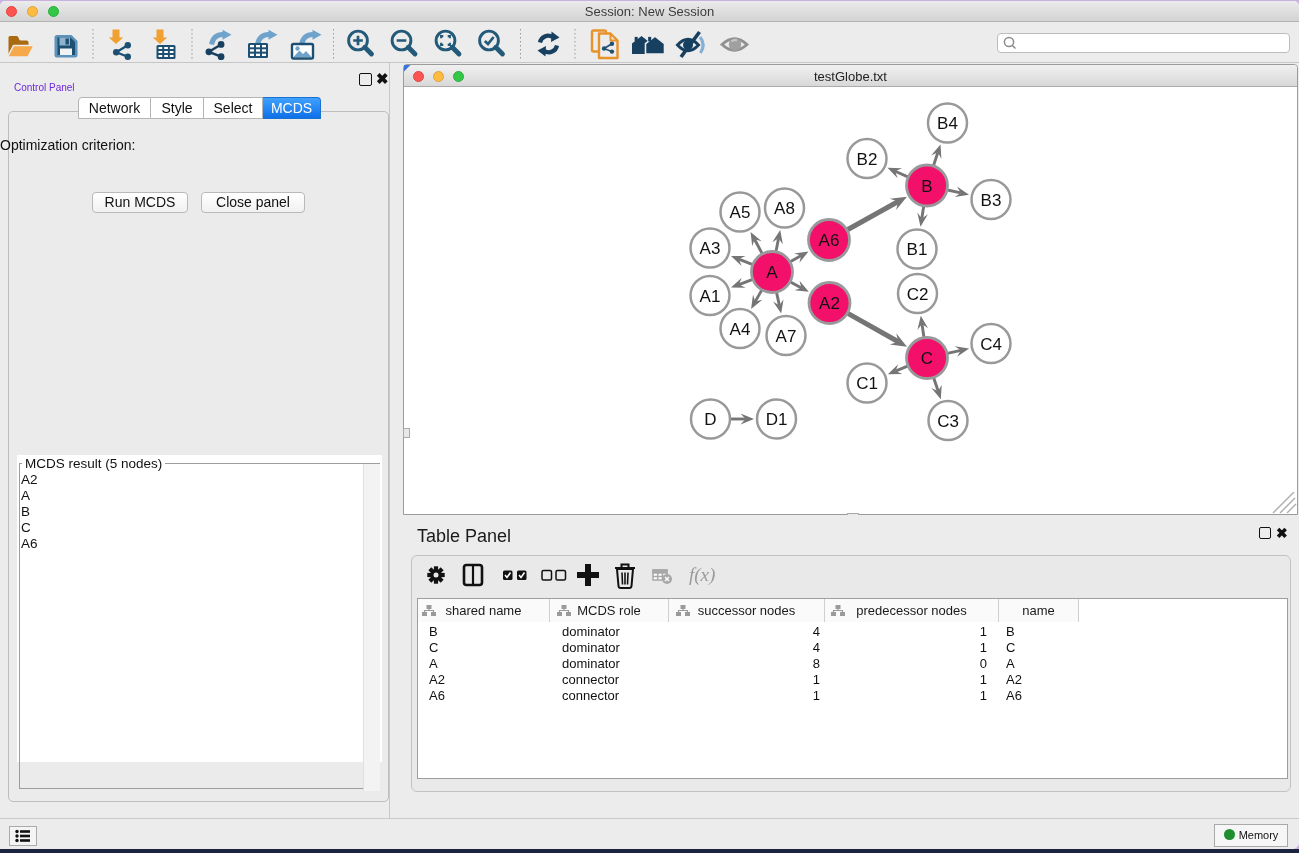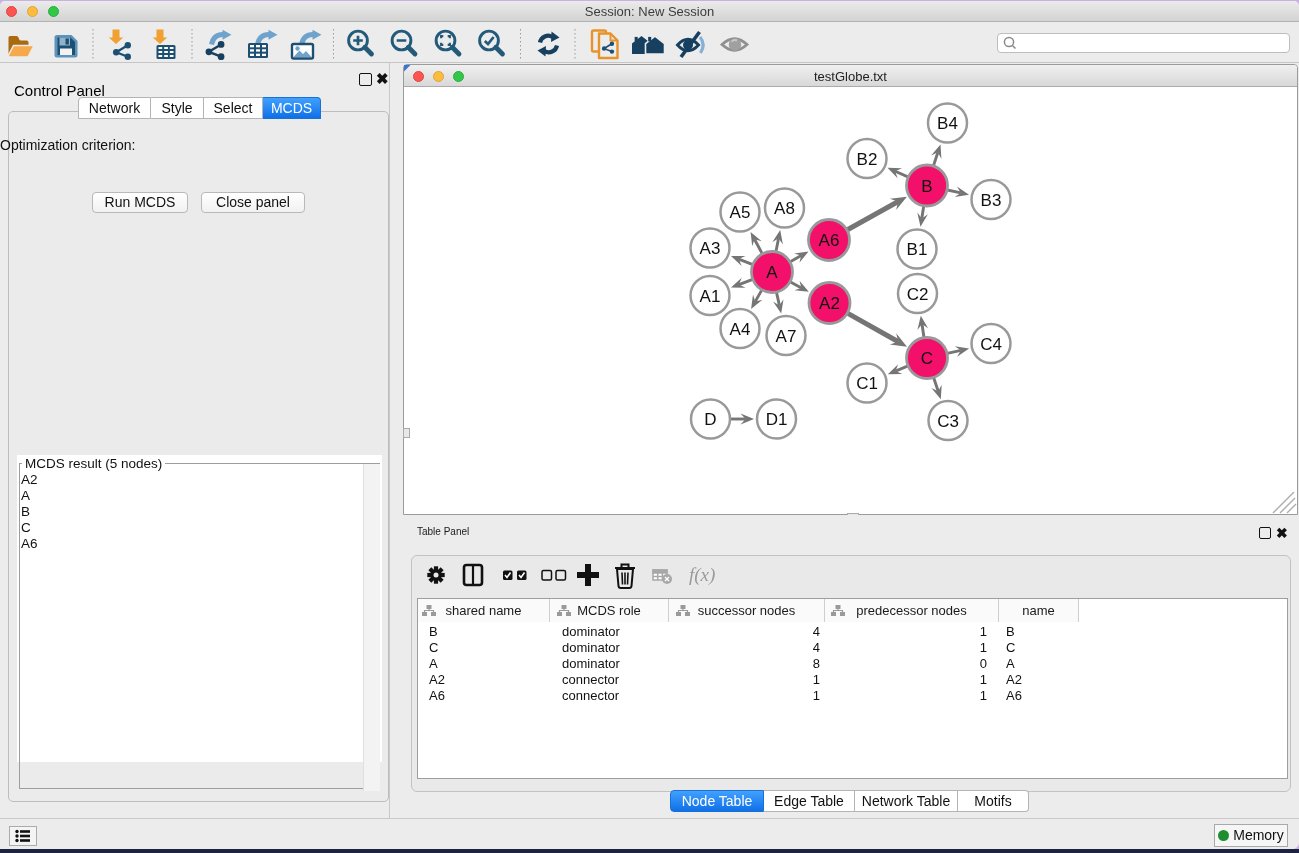--- a/index.html
+++ b/index.html
@@ -9,21 +9,21 @@
 .tl{position:absolute;top:5px;width:11px;height:11px;border-radius:50%}
 #titlebar .t1{left:6px;background:#fc5551;border:0.5px solid #e2443f}
 #titlebar .t2{left:27px;background:#fdbc40;border:0.5px solid #e0a333}
 #titlebar .t3{left:47.5px;background:#33c748;border:0.5px solid #2aad3c}
 #title-text{position:absolute;top:3px;left:0;width:100%;text-align:center;font-size:13px;color:#3c3c3c}
 
 #toolbar{position:absolute;left:0;top:22px;width:1299px;height:40px;background:#ececec;border-bottom:1px solid #c6c6c6}
 #searchbox{position:absolute;left:997px;top:10px;width:293px;height:20px;background:#fff;border:1px solid #bdbdbd;border-radius:4px}
 
 #cpanel{position:absolute;left:0;top:62px;width:390px;height:755px;background:#ececec;border-right:1px solid #c8c8c8}
-#cpanel-title{position:absolute;left:14px;top:19px;font-size:15px;color:#000000}
+#cpanel-title{position:absolute;left:14px;top:19px;font-size:10px;color:#6d28d9}
 .paneltop-btn{position:absolute;font-size:13px;color:#111}
 #cp-body{position:absolute;left:8px;top:48px;width:381px;height:691px;border:1px solid #bdbdbd;border-radius:5px;background:#ebebeb}
 .tabbar{position:absolute;display:flex;z-index:5}
 .tab{height:22px;line-height:21px;background:#fff;border:1px solid #b4b4b4;border-left:none;font-size:14px;color:#111;text-align:center;padding:0 12px}
 .tab.first{border-left:1px solid #b4b4b4;border-radius:4px 0 0 0}
 .tab.last{border-radius:0 4px 0 0}
 .tab.sel{background:linear-gradient(#41a1fe,#0f70e8);color:#fff;border-color:#1a71d4}
 #opt-label{position:absolute;left:0;top:74px;width:461px;font-size:14px;color:#111}
 #dropdown{position:absolute;left:43px;top:95px;width:311px;height:23px;background:#fff;border:1px solid #a8a8a8;border-radius:4px;font-size:14px;color:#111;line-height:21px;padding-left:12px}
 #dd-step{position:absolute;right:-1px;top:-1px;width:19px;height:23px;border-radius:0 4px 4px 0;background:linear-gradient(#47a5fe,#0e6ee7);border:1px solid #1a71d4}
@@ -35,30 +35,30 @@
 #mcds-scroll{position:absolute;right:2px;top:9px;width:17px;height:327px;background:#f3f3f3;border-left:1px solid #e0e0e0}
 
 #netwin{position:absolute;left:403px;top:63px;width:895px;height:451px;background:#fff;border:1px solid #9b9b9b;border-radius:4px 4px 0 0}
 #net-titlebar{position:absolute;left:0;top:0;width:893px;height:22px;background:linear-gradient(#f0f0f0,#d8d8d8);border-bottom:1px solid #ababab;border-radius:4px 4px 0 0}
 #net-titlebar .t1{left:9px;top:5.5px;width:11px;height:11px;background:#fc5551;border:0.5px solid #e2443f}
 #net-titlebar .t2{left:29px;top:5.5px;width:11px;height:11px;background:#fdbc40;border:0.5px solid #e0a333}
 #net-titlebar .t3{left:49px;top:5.5px;width:11px;height:11px;background:#33c748;border:0.5px solid #2aad3c}
 #net-title{position:absolute;top:4px;width:100%;text-align:center;font-size:13px;color:#222}
 
 #tpanel{position:absolute;left:391px;top:514px;width:908px;height:303px;background:#ececec}
-#tp-title{position:absolute;left:26px;top:11px;font-size:10px;color:#1a1a1a}
+#tp-title{position:absolute;left:26px;top:11px;font-size:18px;color:#1a1a1a}
 #tp-body{position:absolute;left:20px;top:40px;width:880px;height:237px;background:#e9e9e9;border:1px solid #c2c2c2;border-radius:6px}
 #tbl{position:absolute;left:5px;top:42px;width:871px;height:181px;background:#fff;border:1px solid #9e9e9e}
 .hdr{position:absolute;top:0;height:23px;background:#fafafa;border-right:1px solid #cfcfcf;font-size:13px;color:#1a1a1a;text-align:center;line-height:23px}
 .cell{position:absolute;font-size:13px;color:#111;height:16px;line-height:16px}
 .tabbar2{position:absolute;display:flex}
 
 #statusbar{position:absolute;left:0;top:817px;width:1299px;height:31px;background:#ececec;border-top:1px solid #c9c9c9}
 #sb-btn{position:absolute;left:9px;top:7px;width:28px;height:20px;background:#f4f4f4;border:1px solid #ababab}
-#mem-btn{position:absolute;left:1214px;top:5px;width:74px;height:23px;background:#f6f6f6;border:1px solid #a9a9a9;font-size:14px;color:#111;line-height:21px;text-align:center}
+#mem-btn{position:absolute;left:1214px;top:5px;width:74px;height:23px;background:#f6f6f6;border:1px solid #a9a9a9;font-size:11px;color:#111;line-height:21px;text-align:center}
 #bottomstrip{position:absolute;left:0;top:849px;width:1299px;height:4px;background:#1c2340}
 </style></head><body>
 <div id="bottomstrip"></div>
 <div id="app">
 <div id="titlebar">
       <div class="tl t1"></div>
       <div class="tl t2"></div>
       <div class="tl t3"></div>
       <div id="title-text">Session: New Session</div>
     </div>
@@ -386,26 +386,20 @@
 <div class="cell" style="left:322px;top:73px;width:80px;text-align:right">1</div>
 <div class="cell" style="left:489px;top:73px;width:80px;text-align:right">1</div>
 <div class="cell" style="left:588px;top:73px">A2</div>
 <div class="cell" style="left:11px;top:89px">A6</div>
 <div class="cell" style="left:144px;top:89px">connector</div>
 <div class="cell" style="left:322px;top:89px;width:80px;text-align:right">1</div>
 <div class="cell" style="left:489px;top:89px;width:80px;text-align:right">1</div>
 <div class="cell" style="left:588px;top:89px">A6</div>
 </div>
 </div>
-<div class="tabbar2" style="left:279px;top:275px">
-<div class="tab first sel" style="width:94px;padding:0;border-radius:4px 0 0 4px">Node Table</div>
-<div class="tab" style="width:91px;padding:0">Edge Table</div>
-<div class="tab" style="width:103px;padding:0">Network Table</div>
-<div class="tab last" style="width:71px;padding:0;border-radius:0 4px 4px 0">Motifs</div>
-</div>
 </div>
 <div id="statusbar">
   <div id="sb-btn">
         <svg width="26" height="18" style="position:absolute;left:0;top:0">
           <g fill="#111">
             <circle cx="7" cy="4.5" r="1.7"></circle>
             <circle cx="7" cy="9" r="1.7"></circle>
             <circle cx="7" cy="13.5" r="1.7"></circle>
             <rect x="10" y="3.2" width="10" height="2.6"></rect>
             <rect x="10" y="7.7" width="10" height="2.6"></rect>

